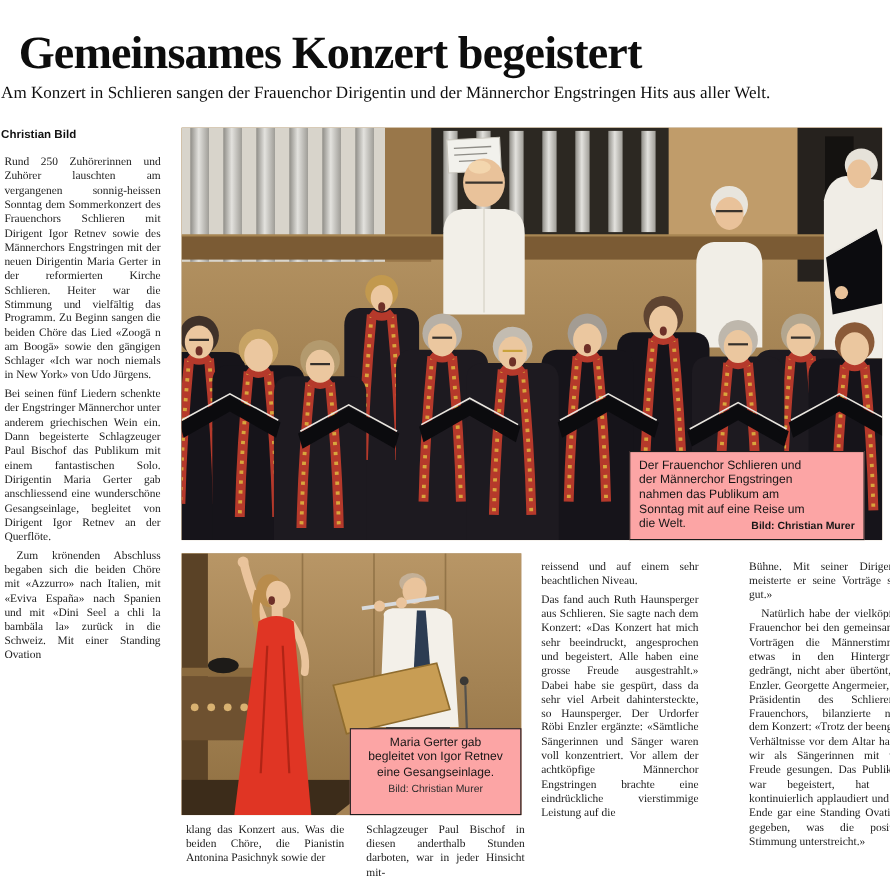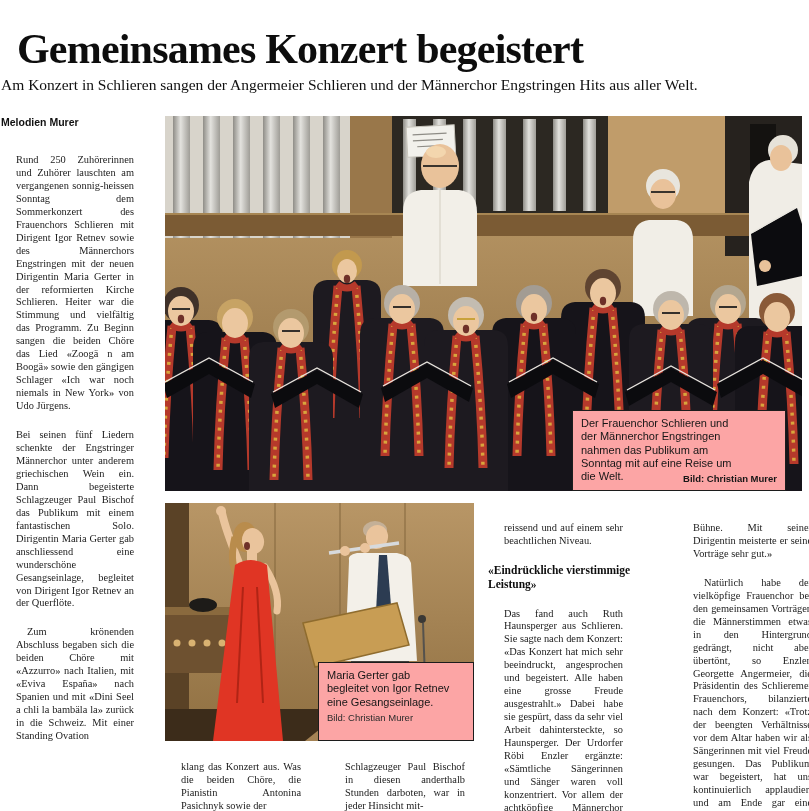--- a/index.html
+++ b/index.html
@@ -6,49 +6,49 @@
   .page{position:relative;width:809px;height:811px;background:#ffffff;overflow:hidden;
         font-family:"Liberation Serif",serif;color:#1a1a1a;}
   .headline{position:absolute;left:1px;top:12px;width:806px;margin:16px;
         font:700 42px/1.04 "Liberation Serif",serif;letter-spacing:-0.8px;color:#0d0d0d;}
   .subtitle{position:absolute;left:1px;top:76px;width:800px;margin:0;
         font:400 15.5px/1.2 "Liberation Serif",serif;color:#101010;}
   .byline{position:absolute;left:1px;top:117px;
         font:700 10.5px/1.1 "Liberation Sans",sans-serif;color:#111;}
   .col{position:absolute;text-align:justify;font-size:10.4px;line-height:12.95px;
         color:#1b1b1b;hyphens:auto;-webkit-hyphens:auto;}
-  .col p{margin:16px;}
+  .col p{margin:4px;}
   .col p.indent{text-indent:11px;}
   .col1{left:0;top:138px;width:150px;height:673px;}
   .col2b{left:165px;top:745px;width:152px;}
   .col3b{left:329px;top:745px;width:152px;}
   .col4{left:488px;top:506px;width:151px;height:305px;}
   .col5{left:677px;top:506px;width:151px;height:305px;}
   .subhead{font:700 11.5px/13.8px "Liberation Serif",serif;text-align:left;
         margin:9px 0 5px 0;color:#0e0e0e;}
   .photo{position:absolute;overflow:hidden;background:#a9885a;}
   .photo svg{display:block;width:100%;height:100%;}
   .photo-main{left:165px;top:116px;width:637px;height:375px;}
   .photo-second{left:165px;top:503px;width:309px;height:238px;}
   .caption{position:absolute;background:#fca5a5;border:1px solid #1c1c1c;box-sizing:border-box;
         font-family:"Liberation Sans",sans-serif;color:#161616;}
   .caption-main{left:572px;top:410px;width:214px;height:81px;padding:6px 8px;}
-  .caption-second{left:318px;top:662px;width:156px;height:79px;padding:6px 8px;}
+  .caption-second{left:318px;top:662px;width:156px;height:79px;padding:6px 8px;text-align:center;}
   .cap-text{display:block;white-space:pre-line;font-size:11px;line-height:13.3px;}
   .cap-credit-main{position:absolute;right:8px;bottom:6px;font-size:9.5px;font-weight:700;white-space:nowrap;}
   .cap-credit-second{display:block;margin-top:3px;font-size:9.5px;color:#2c2c2c;}
 </style>
 </head>
 <body>
 
 <div class="page">
 
   <h1 class="headline">Gemeinsames Konzert begeistert</h1>
-  <p class="subtitle">Am Konzert in Schlieren sangen der Angermeier Schlieren und der Männerchor Engstringen Hits aus aller Welt.</p>
-  <div class="byline">Melodien Murer</div>
+  <p class="subtitle">Am Konzert in Schlieren sangen der Frauenchor Dirigentin und der Männerchor Engstringen Hits aus aller Welt.</p>
+  <div class="byline">Christian Bild</div>
 
   <div class="col col1">
     <p>Rund 250 Zuhörerinnen und Zuhörer lauschten am vergangenen sonnig-heissen Sonntag dem Sommerkonzert des Frauenchors Schlieren mit Dirigent Igor Retnev sowie des Männerchors Engstringen mit der neuen Dirigentin Maria Gerter in der reformierten Kirche Schlieren. Heiter war die Stimmung und vielfältig das Programm. Zu Beginn sangen die beiden Chöre das Lied «Zoogä n am Boogä» sowie den gängigen Schlager «Ich war noch niemals in New York» von Udo Jürgens.</p>
     <p>Bei seinen fünf Liedern schenkte der Engstringer Männerchor unter anderem griechischen Wein ein. Dann begeisterte Schlagzeuger Paul Bischof das Publikum mit einem fantastischen Solo. Dirigentin Maria Gerter gab anschliessend eine wunderschöne Gesangseinlage, begleitet von Dirigent Igor Retnev an der Querflöte.</p>
     <p class="indent">Zum krönenden Abschluss begaben sich die beiden Chöre mit «Azzurro» nach Italien, mit «Eviva España» nach Spanien und mit «Dini Seel a chli la bambäla la» zurück in die Schweiz. Mit einer Standing Ovation</p>
   </div>
 
   <figure class="photo photo-main" style="margin:0">
     <svg viewBox="0 0 637 375" preserveAspectRatio="none">
       <defs>
@@ -319,21 +319,20 @@
 
   <div class="col col3b">
     <p>Schlagzeuger Paul Bischof in diesen anderthalb Stunden darboten, war in jeder Hinsicht mit-</p>
   </div>
   <div class="col col2b">
     <p>klang das Konzert aus. Was die beiden Chöre, die Pianistin Antonina Pasichnyk sowie der</p>
   </div>
 
   <div class="col col4">
     <p>reissend und auf einem sehr beachtlichen Niveau.</p>
-    <h2 class="subhead">«Eindrückliche vierstimmige Leistung»</h2>
     <p>Das fand auch Ruth Haunsperger aus Schlieren. Sie sagte nach dem Konzert: «Das Konzert hat mich sehr beeindruckt, angesprochen und begeistert. Alle haben eine grosse Freude ausgestrahlt.» Dabei habe sie gespürt, dass da sehr viel Arbeit dahintersteckte, so Haunsperger. Der Urdorfer Röbi Enzler ergänzte: «Sämtliche Sängerinnen und Sänger waren voll konzentriert. Vor allem der achtköpfige Männerchor Engstringen brachte eine eindrückliche vierstimmige Leistung auf die</p>
   </div>
 
   <div class="col col5">
     <p>Bühne. Mit seiner Dirigentin meisterte er seine Vorträge sehr gut.»</p>
     <p class="indent">Natürlich habe der vielköpfige Frauenchor bei den gemeinsamen Vorträgen die Männerstimmen etwas in den Hintergrund gedrängt, nicht aber übertönt, so Enzler. Georgette Angermeier, die Präsidentin des Schlieremer Frauenchors, bilanzierte nach dem Konzert: «Trotz der beengten Verhältnisse vor dem Altar haben wir als Sängerinnen mit viel Freude gesungen. Das Publikum war begeistert, hat uns kontinuierlich applaudiert und am Ende gar eine Standing Ovations gegeben, was die positive Stimmung unterstreicht.»</p>
   </div>
 
 </div>
 

